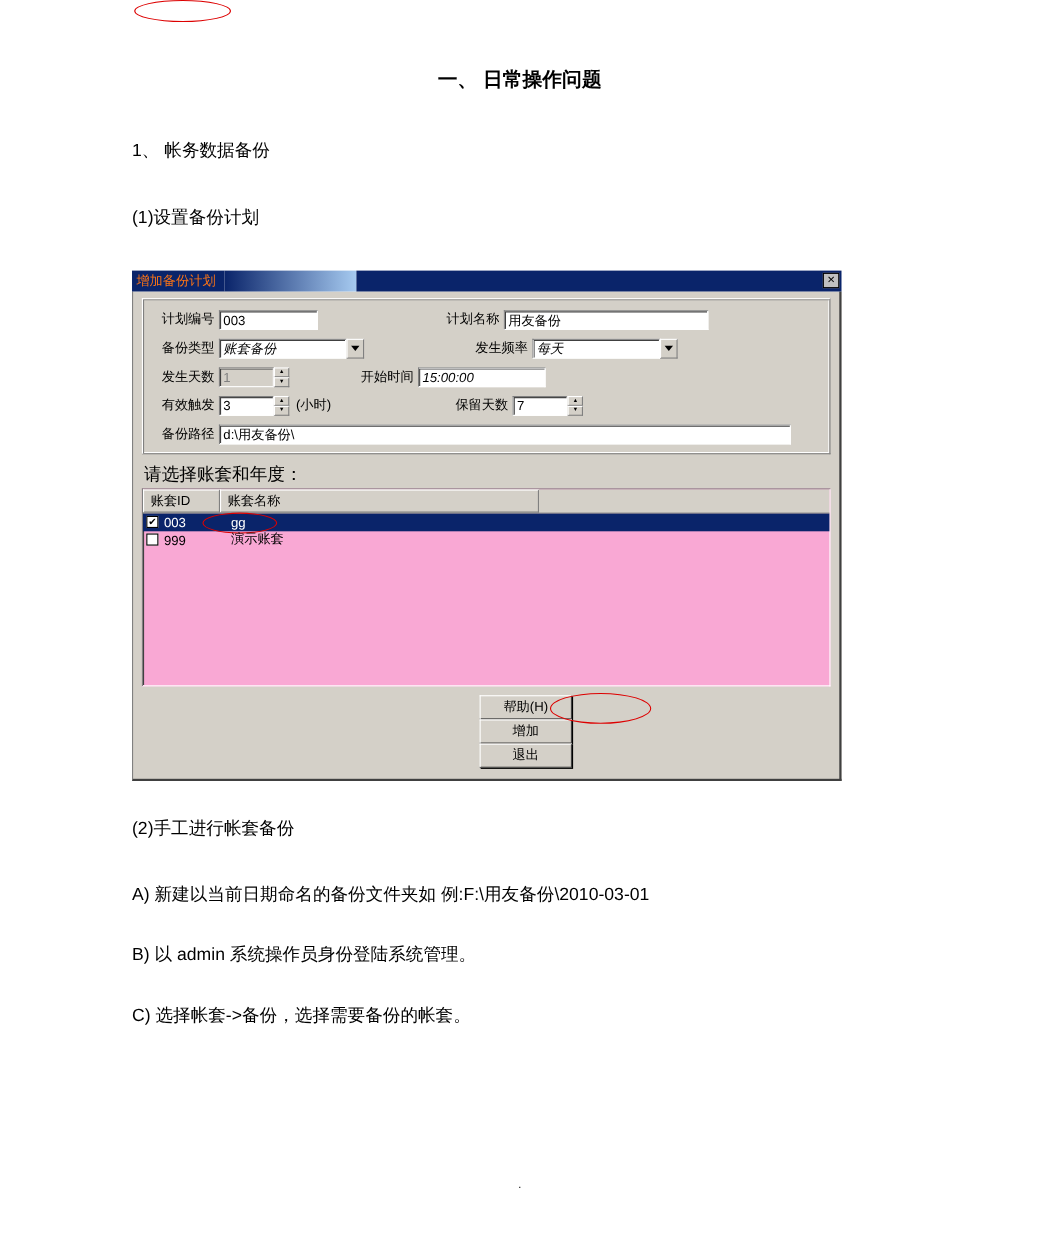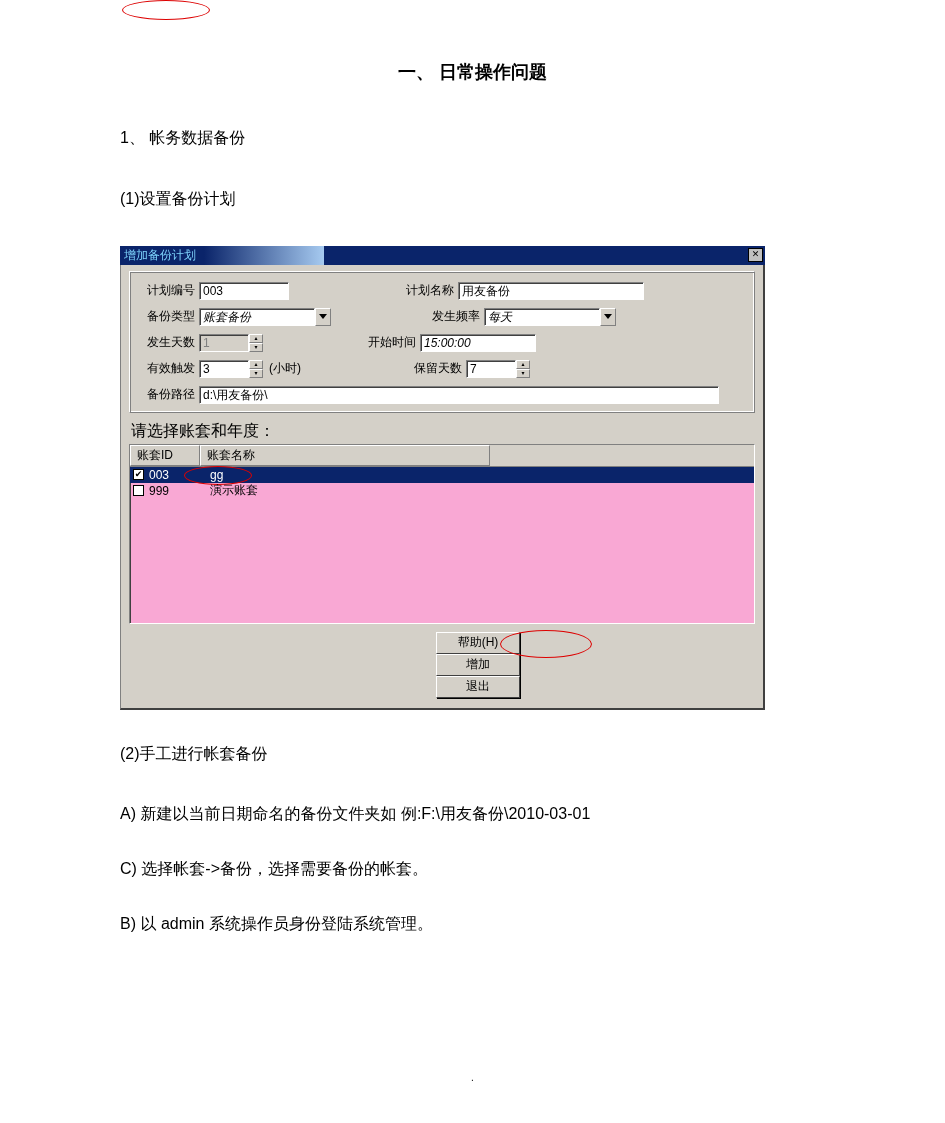--- a/index.html
+++ b/index.html
@@ -40,21 +40,21 @@
 }
 .titlebar {
   height: 19px;
   display: flex;
   align-items: stretch;
   font-family: "SimSun", sans-serif;
   font-size: 12px;
 }
 .titlebar .lseg {
   background: #0a246a;
-  color: #7dd3fc;
+  color: #f97316;
   display: flex;
   align-items: center;
   padding-left: 4px;
   width: 80px;
 }
 .titlebar .mseg {
   flex: 0 0 120px;
   background: linear-gradient(to right, #0a246a, #a6caf0);
 }
 .titlebar .rseg {
@@ -324,21 +324,21 @@
           </div>
         </div>
 
         <div class="row">
           <div class="lbl">发生天数</div>
           <div class="inset disabled w-spin">1</div>
           <div class="spin-btns">
             <div class="sb">▴</div>
               <div class="sb">▾</div>
           </div>
-          <div class="col2-lbl" style="margin-left:98px">开始时间</div>
+          <div class="col2-lbl" style="margin-left:58px">开始时间</div>
           <div class="inset w-med">15:00:00</div>
         </div>
 
         <div class="row">
           <div class="lbl">有效触发</div>
           <div class="inset w-spin">3</div>
           <div class="spin-btns">
             <div class="sb">▴</div>
               <div class="sb">▾</div>
           </div>
@@ -384,17 +384,17 @@
         <div class="btn">增加</div>
         <div class="circle-annot" style="position:absolute; left:371px; top:-2px; width:90px; height:26px;"></div>
         <div class="btn">退出</div>
       </div>
     </div>
   </div>
 
   <div class="line">(2)手工进行帐套备份</div>
 
   <div class="line-tight">A)  新建以当前日期命名的备份文件夹如  例:F:\用友备份\2010-03-01</div>
+  <div class="line-tight">B)  以 admin 系统操作员身份登陆系统管理。</div>
   <div class="line-tight">C)  选择帐套-&gt;备份，选择需要备份的帐套。</div>
-  <div class="line-tight">B)  以 admin 系统操作员身份登陆系统管理。</div>
 
   <div class="pagenum">.</div>
 </div>
 
 </body></html>

